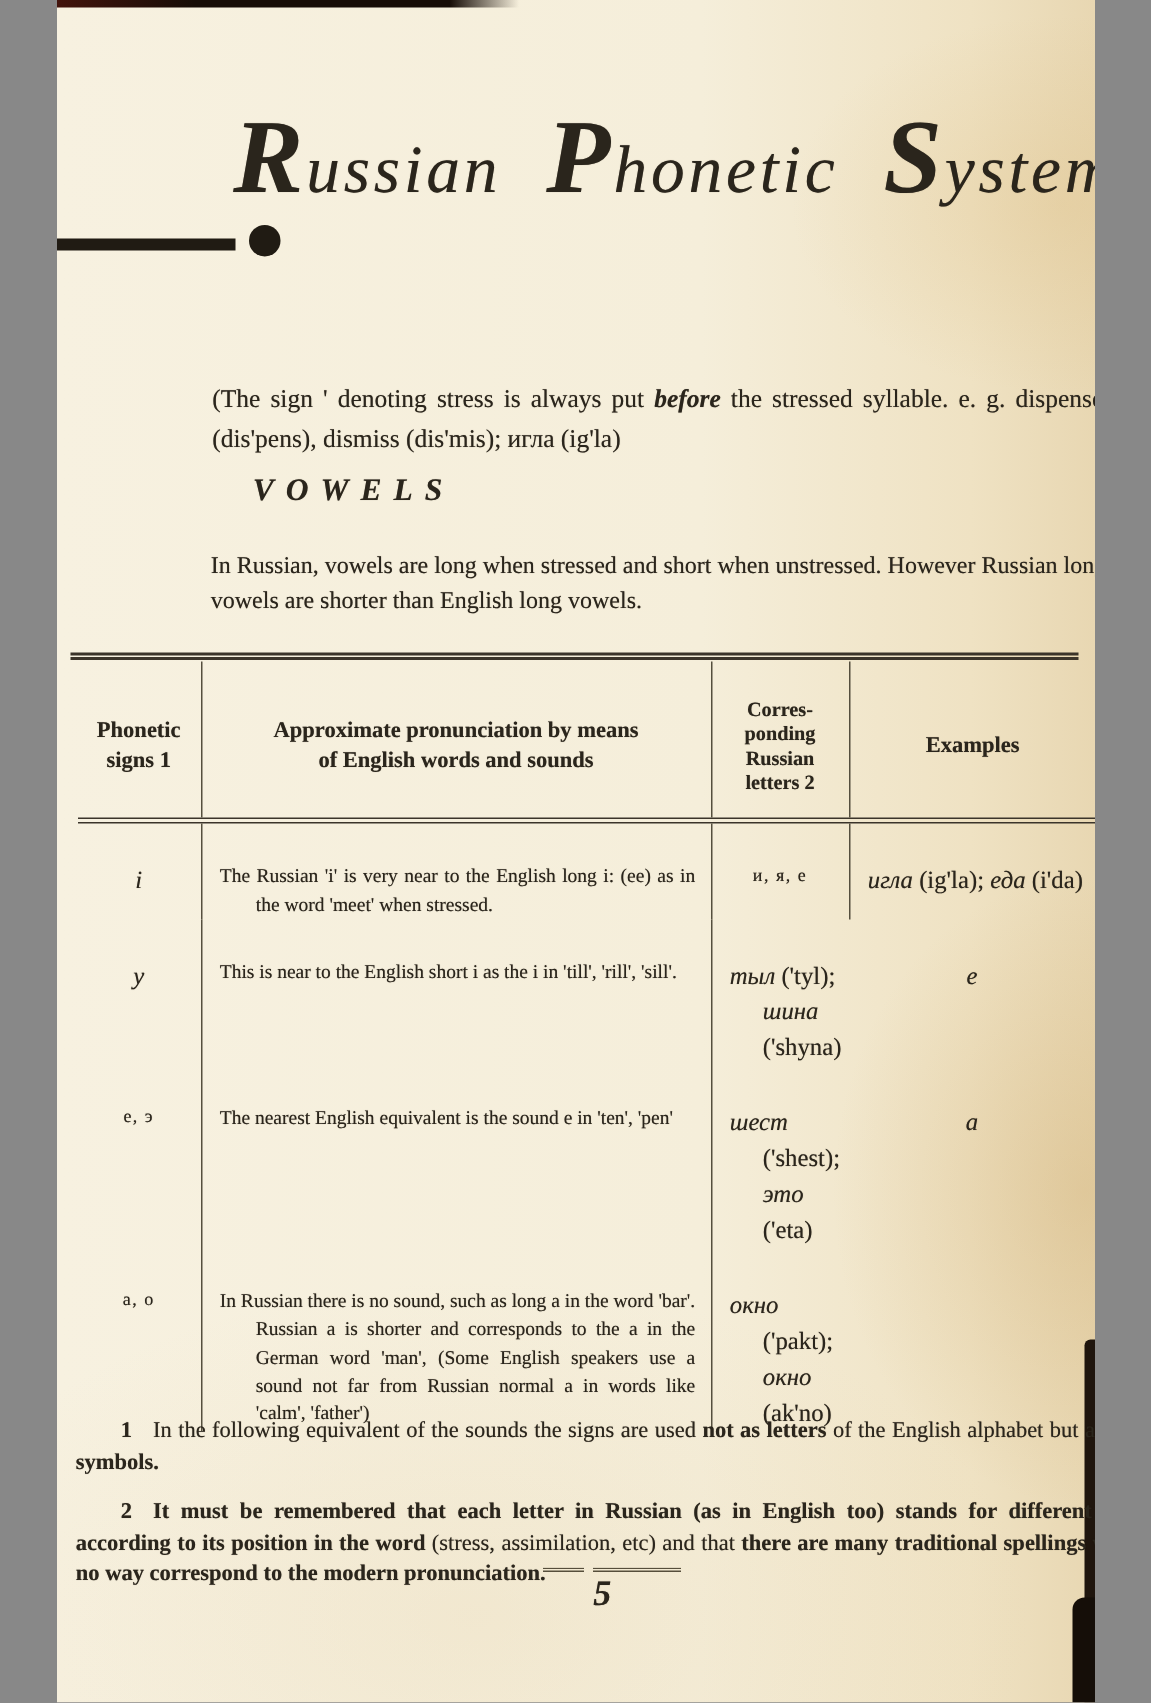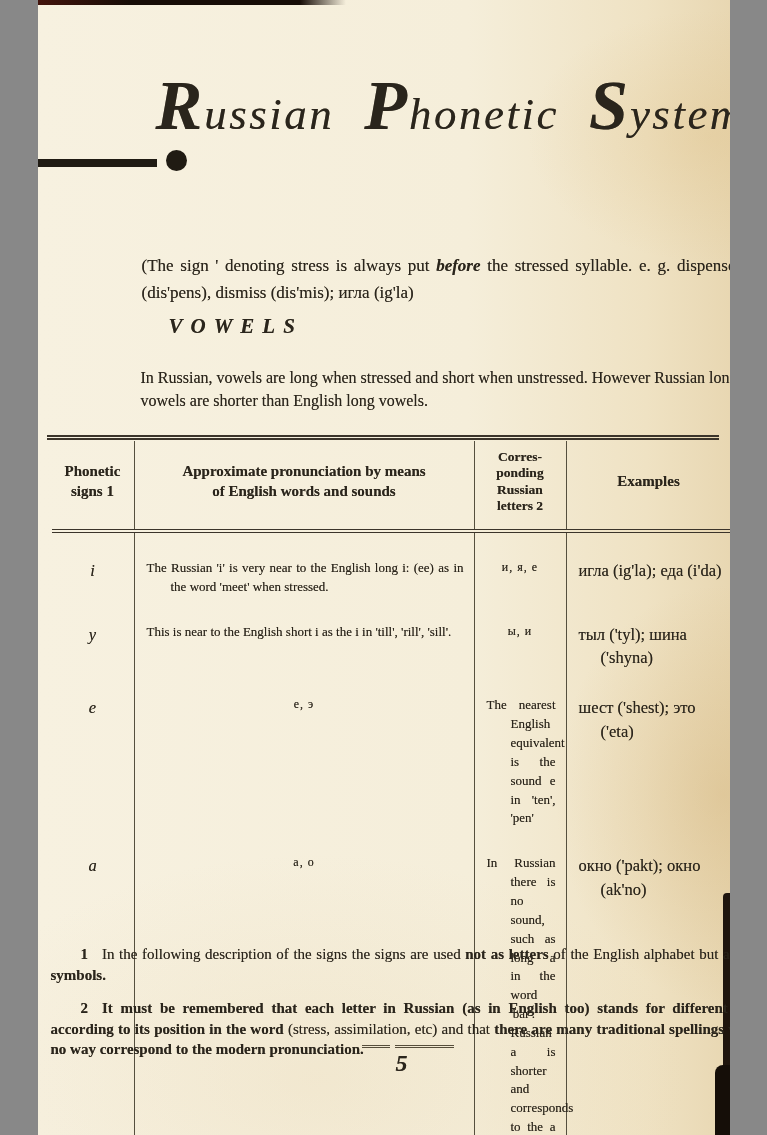--- a/index.html
+++ b/index.html
@@ -33,32 +33,32 @@
   .intro{position:absolute;top:236px;left:104px;width:594px;font-size:17px;line-height:1.58;text-align:justify;}
   .intro .emph{font-weight:bold;font-style:italic;}
   
   .vowels-h{position:absolute;top:314px;left:103px;font-size:21px;font-weight:bold;font-style:italic;letter-spacing:8px;margin-left:28px;}
   .vowels-p{position:absolute;top:351px;left:103px;width:597px;font-size:16px;line-height:1.42;text-align:justify;}
   
   .top-rule{position:absolute;top:435px;left:9px;right:11px;border-top:5px double #3b342a;}
   .ptable{position:absolute;top:441px;left:14px;width:679px;}
   .thead{display:grid;grid-template-columns:83px 340px 92px 164px;border-bottom:4px double #3b342a;}
   .th{display:flex;align-items:center;justify-content:center;text-align:center;
-      font-weight:bold;font-size:15px;line-height:1.3;white-space:pre-line;padding:8px 4px 14px;}
+      font-weight:bold;font-size:15px;line-height:1.3;white-space:pre-line;padding:24px 4px 14px;}
   .th.small{font-size:13.5px;line-height:1.22;}
   .cline{border-right:1px solid #554f3e;}
   .tbody{display:grid;grid-template-columns:83px 340px 92px 164px;padding-bottom:16px;}
   .td{padding-top:26px;font-size:13px;line-height:1.45;}
   .td.sign{text-align:center;font-style:italic;font-size:16.5px;}
   .td.desc{padding-left:12px;padding-right:10px;text-align:justify;}
   .td.desc .hang{padding-left:24px;text-indent:-24px;}
   .td.letters{text-align:center;font-size:12px;letter-spacing:1px;}
   .td.ex{padding-left:12px;padding-right:4px;font-size:16.5px;}
   .td.ex .hang{padding-left:22px;text-indent:-22px;}
-  .ex-w{margin-top:20px;}
+  .ex-w{font-style:italic;margin-top:20px;}
   
   .footnote{position:absolute;left:13px;width:733px;font-size:15px;line-height:1.38;text-align:justify;text-indent:30px;}
   .fn1{top:929px;}
   .fn2{top:983px;}
   .fn-num{font-weight:bold;padding-right:14px;}
   .fn-b{font-weight:bold;}
   
   .pagenum-rule{position:absolute;top:1045px;left:324px;width:92px;border-top:3px double #564e3b;
     -webkit-mask-image:linear-gradient(to right,#000 0 30%,transparent 30% 36%,#000 36% 100%);
     mask-image:linear-gradient(to right,#000 0 30%,transparent 30% 36%,#000 36% 100%);}
@@ -108,21 +108,20 @@
         </div>
       <div class="td letters cline">и, я, е</div>
       <div class="td ex">
           <div class="hang"><span class="ex-w">игла</span> <span>(ig'la);</span> <span class="ex-w">еда</span> <span>(i'da)</span></div>
         </div>
 
       <div class="td sign cline">y</div>
       <div class="td desc cline">
           <div class="hang">This is near to the English short i as the i in 'till', 'rill', 'sill'.</div>
         </div>
-      <div class="td letters cline">ы, и</div>
       <div class="td ex">
           <div class="hang"><span class="ex-w">тыл</span> <span>('tyl);</span> <span class="ex-w">шина</span> <span>('shyna)</span></div>
         </div>
 
       <div class="td sign cline">e</div>
       <div class="td letters cline">е, э</div>
       <div class="td desc cline">
           <div class="hang">The nearest English equivalent is the sound e in 'ten', 'pen'</div>
         </div>
       <div class="td ex">
@@ -133,20 +132,20 @@
       <div class="td letters cline">а, о</div>
       <div class="td desc cline">
           <div class="hang">In Russian there is no sound, such as long a in the word 'bar'. Russian a is shorter and corresponds to the a in the German word 'man', (Some English speakers use a sound not far from Russian normal a in words like 'calm', 'father')</div>
         </div>
       <div class="td ex">
           <div class="hang"><span class="ex-w">окно</span> <span>('pakt);</span> <span class="ex-w">окно</span> <span>(ak'no)</span></div>
         </div>
     </div>
   </div>
 
-  <p class="footnote fn1"><span class="fn-num">1</span><span>In the following description of the signs the signs are used </span><span class="fn-b">not as letters</span><span> of the English alphabet but as </span><span class="fn-b">sound-symbols.</span></p>
+  <p class="footnote fn1"><span class="fn-num">1</span><span>In the following equivalent of the sounds the signs are used </span><span class="fn-b">not as letters</span><span> of the English alphabet but as </span><span class="fn-b">sound-symbols.</span></p>
 
   <p class="footnote fn2"><span class="fn-num">2</span><span class="fn-b">It must be remembered that each letter in Russian (as in English too) stands for different sounds, according to its position in the word</span><span> (stress, assimilation, etc) and that </span><span class="fn-b">there are many traditional spellings which in no way correspond to the modern pronunciation.</span></p>
 
   <div class="pagenum-rule"></div>
   <div class="pagenum">5</div>
 
 </div>
 
 </body></html>

